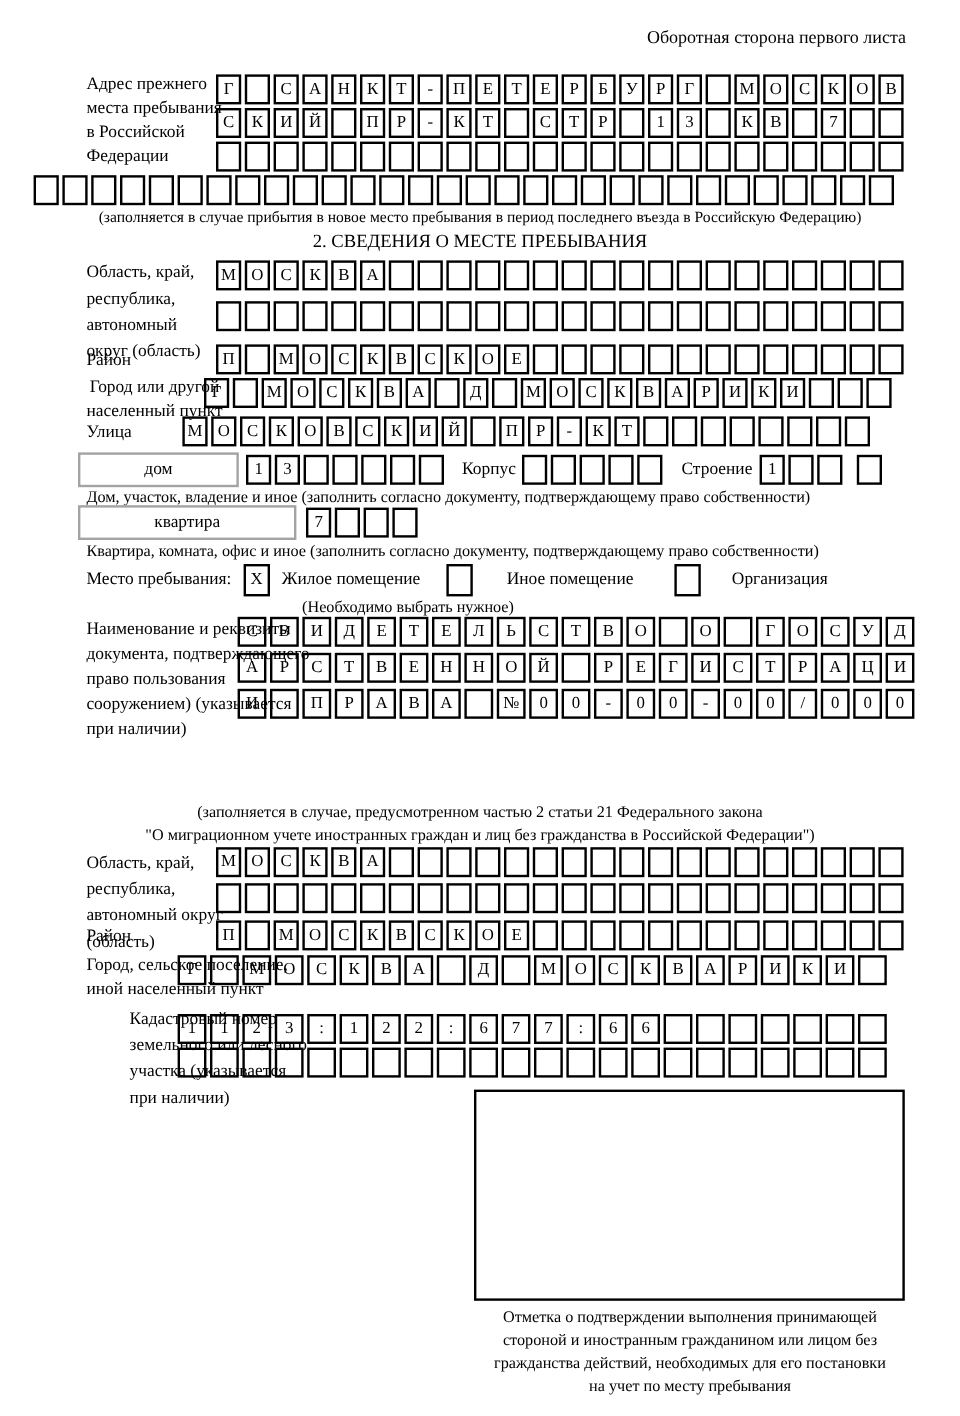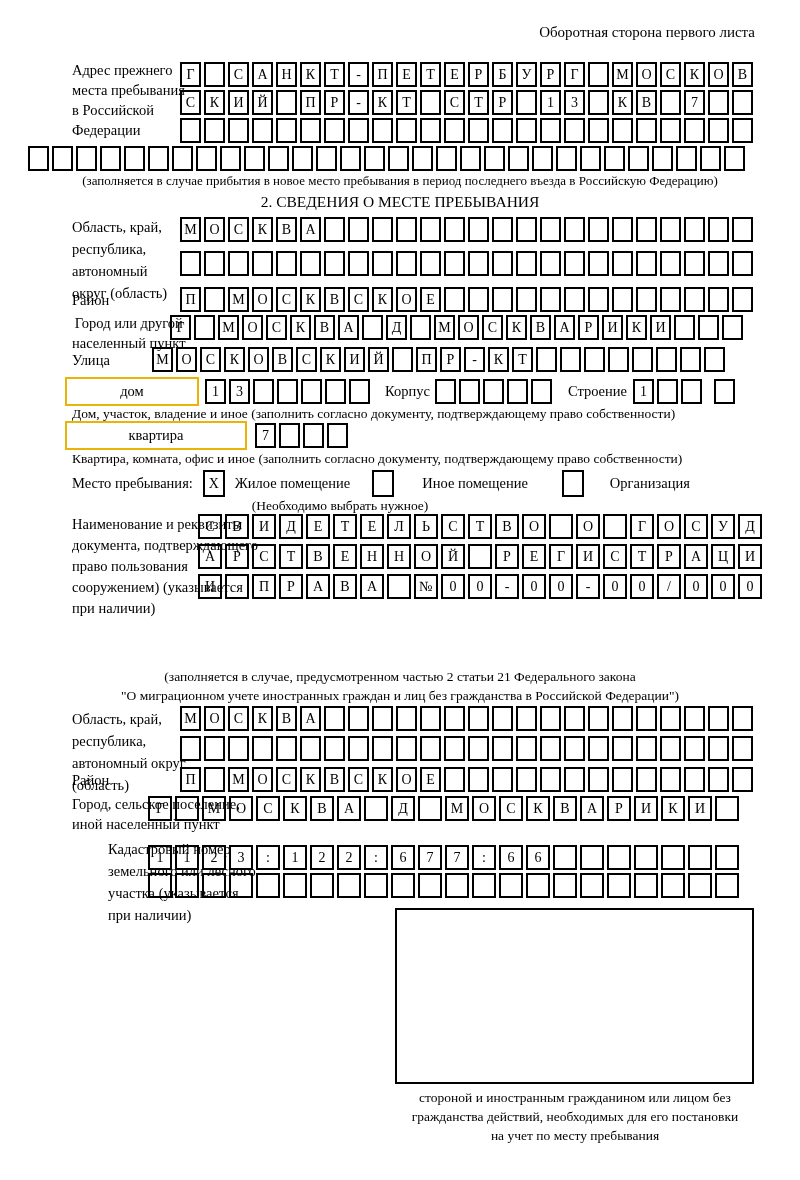--- a/index.html
+++ b/index.html
@@ -6,21 +6,21 @@
   .page{position:relative;width:800px;height:1180px;background:#fff;overflow:hidden;
         font-family:"Liberation Serif","DejaVu Serif",serif;color:#000;}
   .abs{position:absolute;}
   .label{font-size:14.5px;line-height:20px;}
   .lbl-line{white-space:nowrap;}
   .boxrow{display:flex;white-space:nowrap;}
   .cbox{display:inline-flex;align-items:center;justify-content:center;flex:none;
         width:17px;height:21px;border:2px solid #000;margin-right:3px;
         font-size:14px;line-height:21px;}
   .wide .cbox{width:20px;}
-  .wbox{border:2px solid #eab308;display:flex;align-items:center;justify-content:center;
+  .wbox{border:2px solid #a3a3a3;display:flex;align-items:center;justify-content:center;
         font-size:14.5px;flex:none;}
   .chk{display:inline-flex;align-items:center;justify-content:center;flex:none;
        width:18px;height:23px;border:2px solid #000;font-size:14px;}
   .caption{font-size:13px;line-height:18px;}
   .center{text-align:center;width:800px;left:0;}
   .sect-title{font-size:15.5px;font-weight:normal;}
   .inline-label{font-size:14.5px;}
   [data-name="stroenie-boxes"] .cbox:last-child{margin-left:9px;}
   .stamp-box{border:2px solid #000;background:#fff;}
 </style>
@@ -596,18 +596,19 @@
       <span class="cbox" data-name="char-box"></span>
       <span class="cbox" data-name="char-box"></span>
       <span class="cbox" data-name="char-box"></span>
       <span class="cbox" data-name="char-box"></span>
       <span class="cbox" data-name="char-box"></span>
       <span class="cbox" data-name="char-box"></span>
     </div>
 
   <div class="abs stamp-box" style="left:395px;top:908px;width:355px;height:172px;" data-name="stamp-area"></div>
   <div class="abs caption" style="left:385px;top:1088px;width:380px;text-align:center;font-size:13.5px;line-height:19px;" data-name="stamp-caption">
+    <div data-name="stamp-caption-line">Отметка о подтверждении выполнения принимающей</div>
     <div data-name="stamp-caption-line">стороной и иностранным гражданином или лицом без</div>
     <div data-name="stamp-caption-line">гражданства действий, необходимых для его постановки</div>
     <div data-name="stamp-caption-line">на учет по месту пребывания</div>
   </div>
 
 </div>
 
 </body></html>

